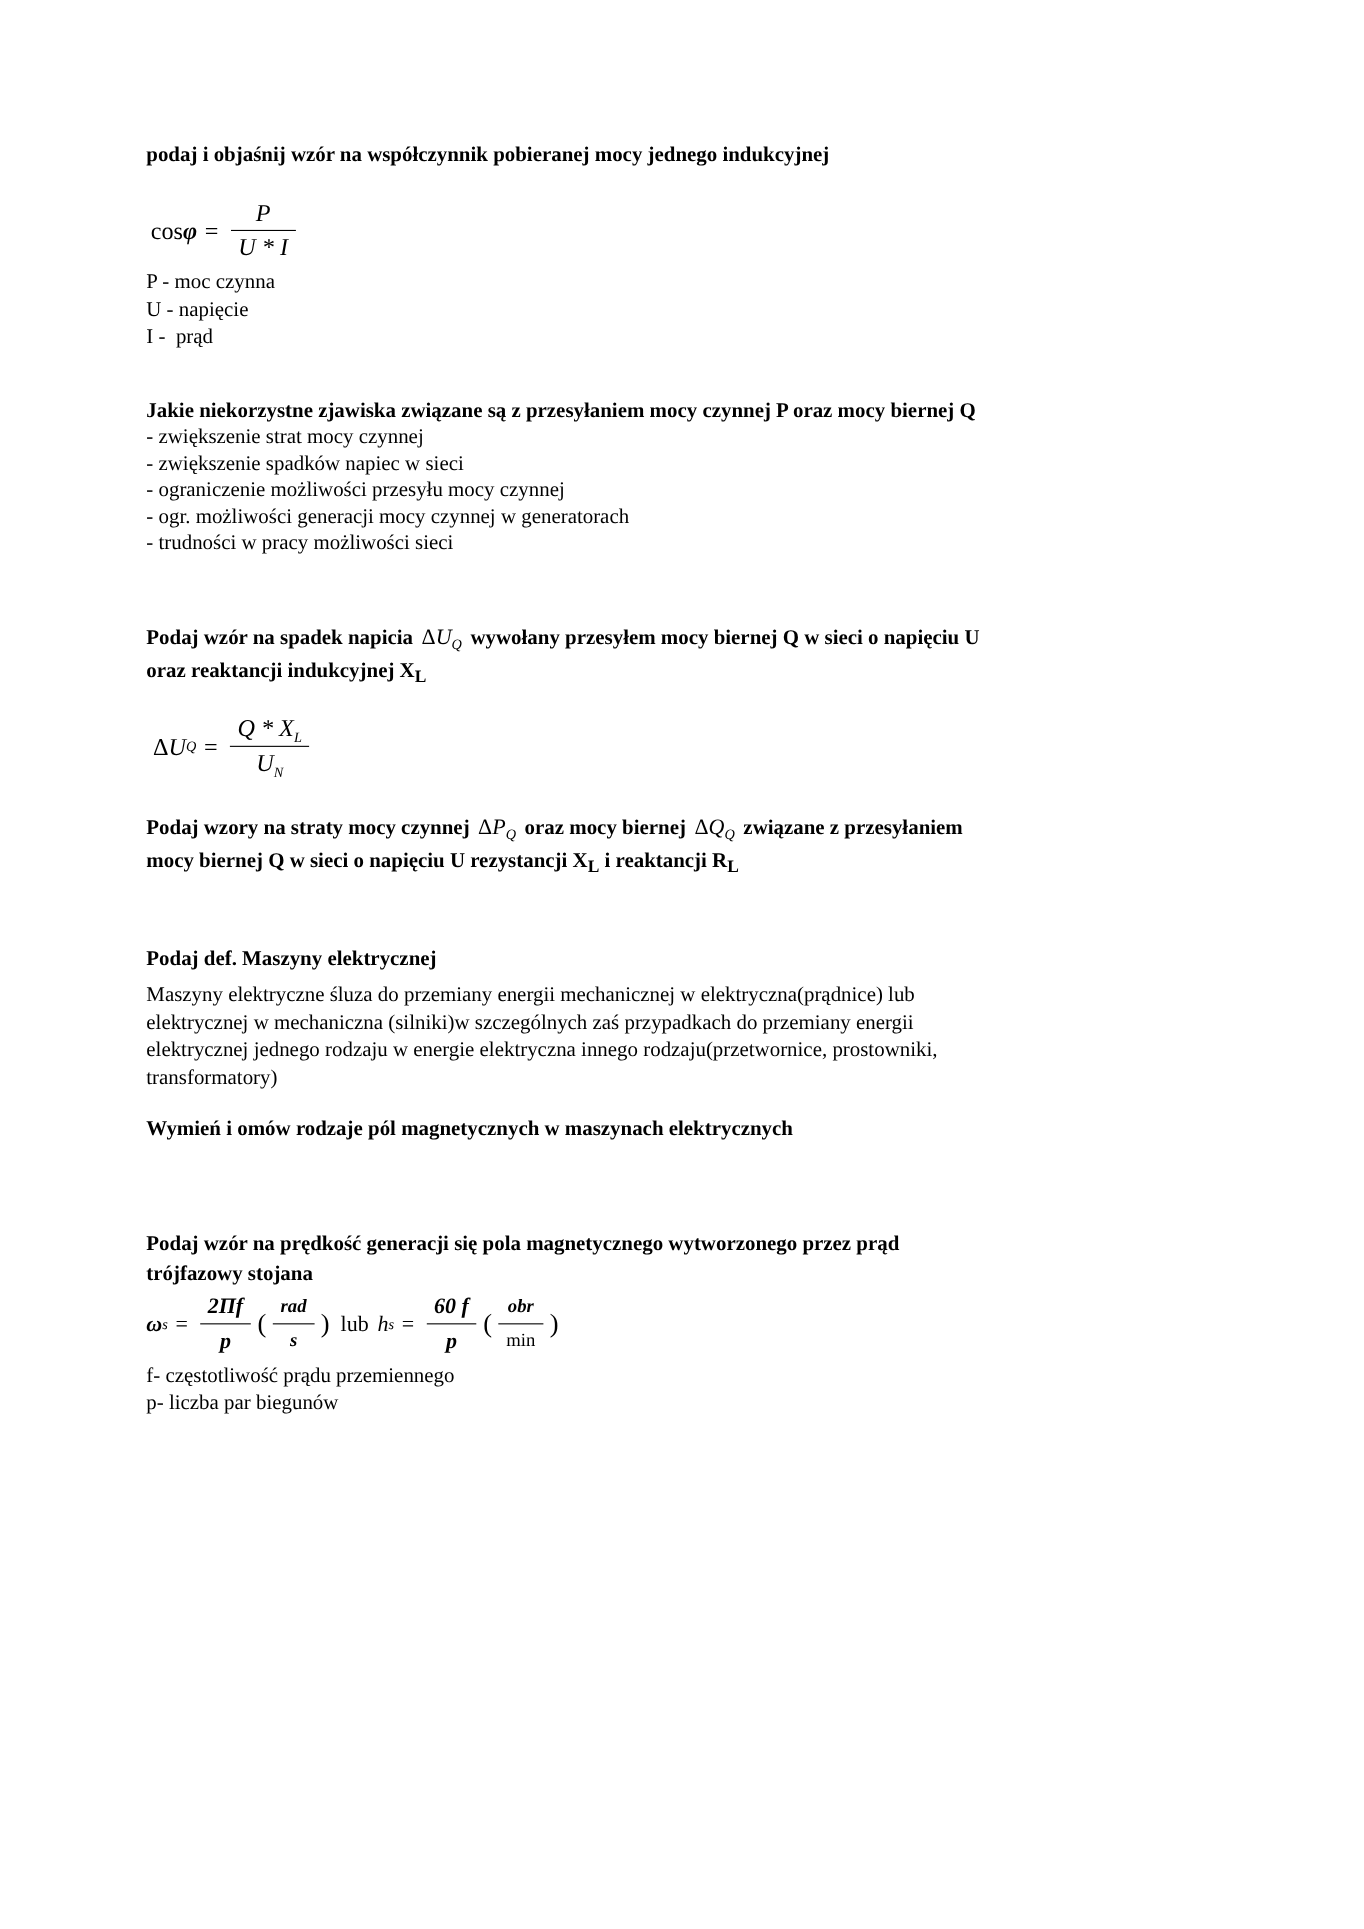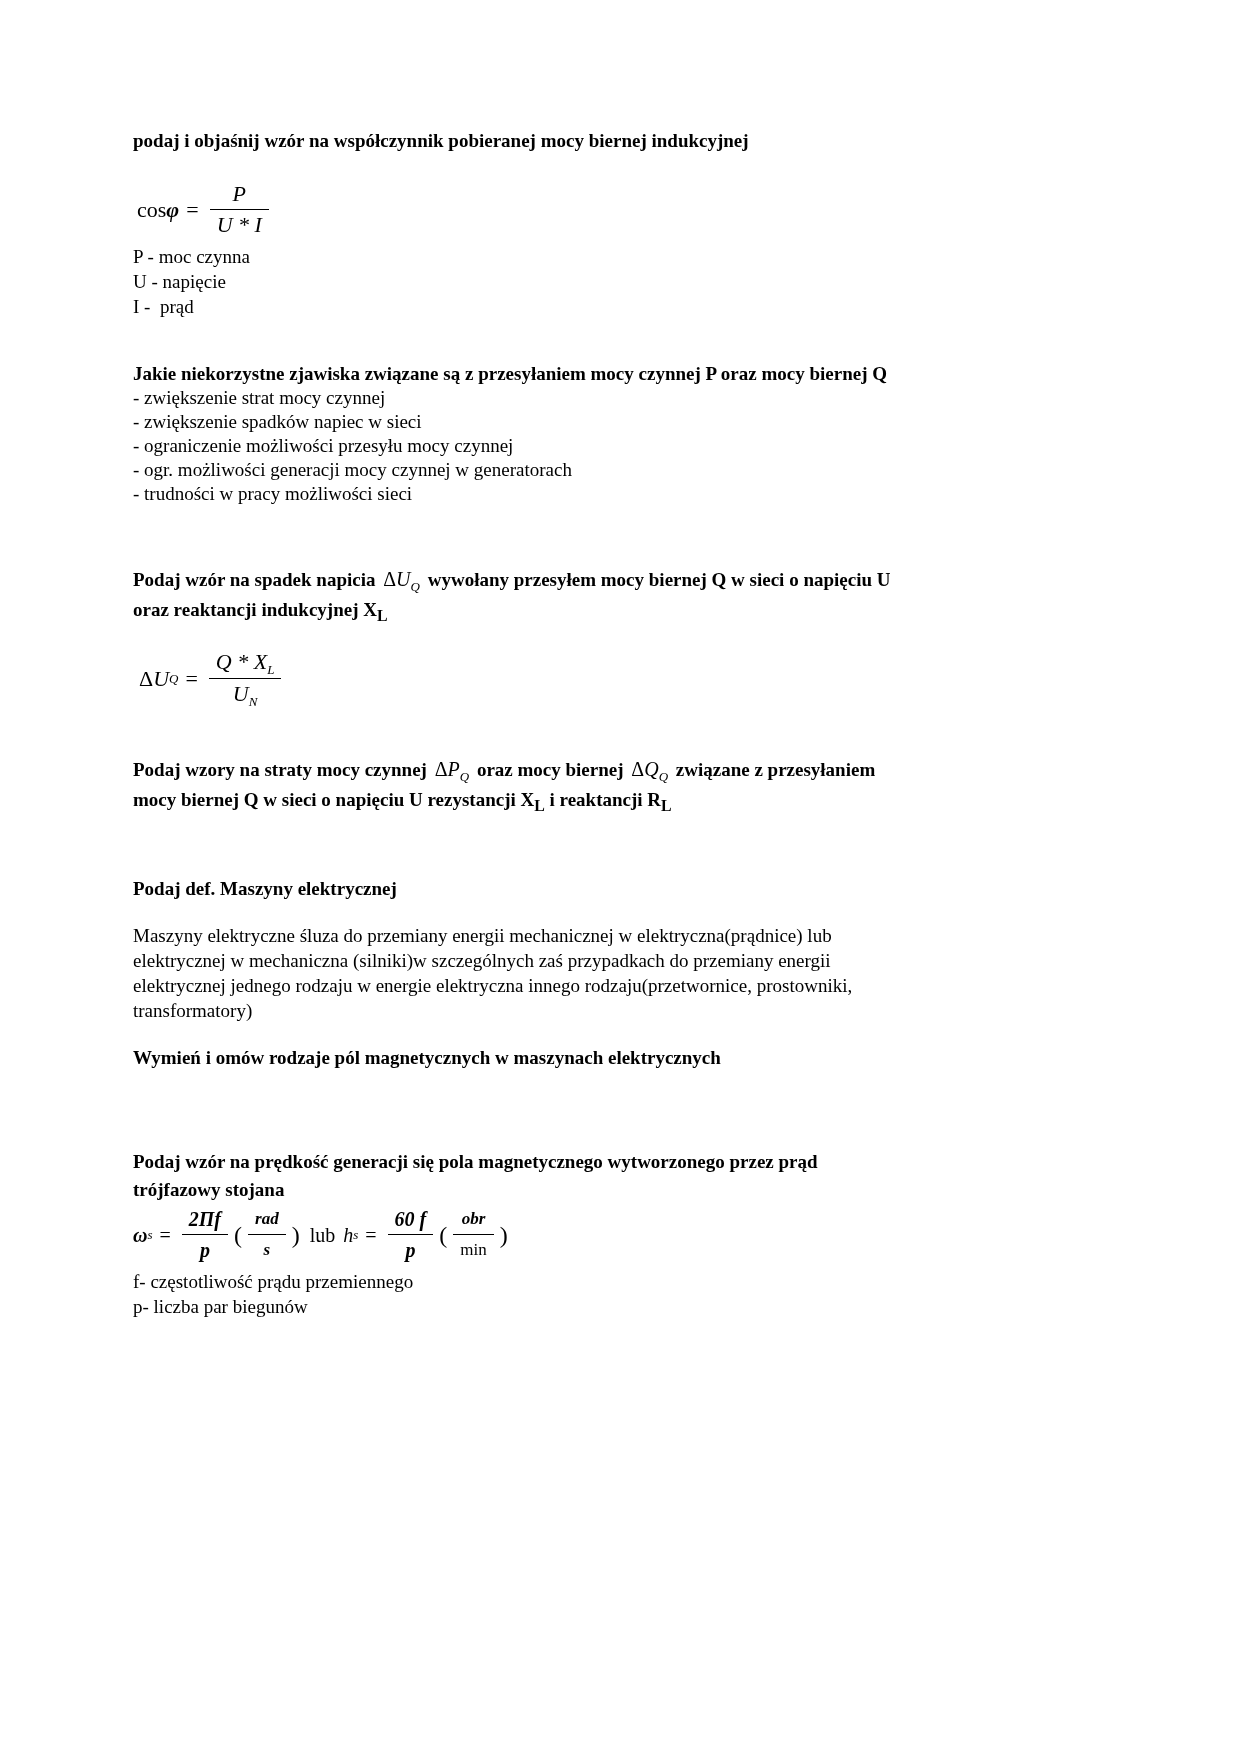--- a/index.html
+++ b/index.html
@@ -70,35 +70,35 @@
   .paren { font-size: 24px; font-style: normal; margin: 0 2px; }
   .f3 { font-size: 20px; }
   .f3 .frac.small { font-size: 17px; }
   .lub { margin: 0 8px; font-style: normal; }
 
   
   .sec-q1 .display-math { margin: 28px 0 6px 4px; }
   .sec-q2 { margin-top: 42px; }
   .sec-q3 { margin-top: 58px; }
   .sec-q3 .display-math { margin: 18px 0 0 6px; }
-  .sec-q4 { margin-top: 45px; }
+  .sec-q4 { margin-top: 28px; }
   .sec-q5 { margin-top: 56px; }
-  .sec-q5 .paragraph { margin-top: 22px; }
+  .sec-q5 .paragraph { margin-top: 8px; }
   .sec-q6 { margin-top: 22px; }
   .sec-q7 { margin-top: 78px; }
   .sec-q7 .heading { line-height: 28px; }
   .sec-q7 .display-math { margin: 2px 0 6px 0; }
 </style>
 </head>
 <body>
 
 <div class="page">
 
   <section class="sec-q1">
-    <h2 class="heading">podaj i objaśnij wzór na współczynnik pobieranej mocy biernej indukcyjnej</h2>
+    <h2 class="heading">podaj i objaśnij wzór na współczynnik pobieranej mocy jednego indukcyjnej</h2>
     <div class="display-math">
       <span class="rm">cos</span>
         <span class="it b">φ</span>
       <span class="eq">=</span>
       <span class="frac">
         <span class="num"><span class="it">P</span></span>
         <span class="den"><span class="it">U * I</span></span>
       </span>
     </div>
     <div>

